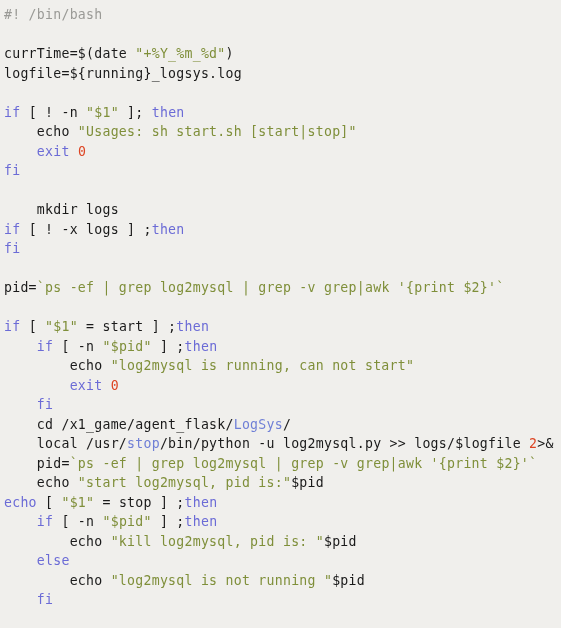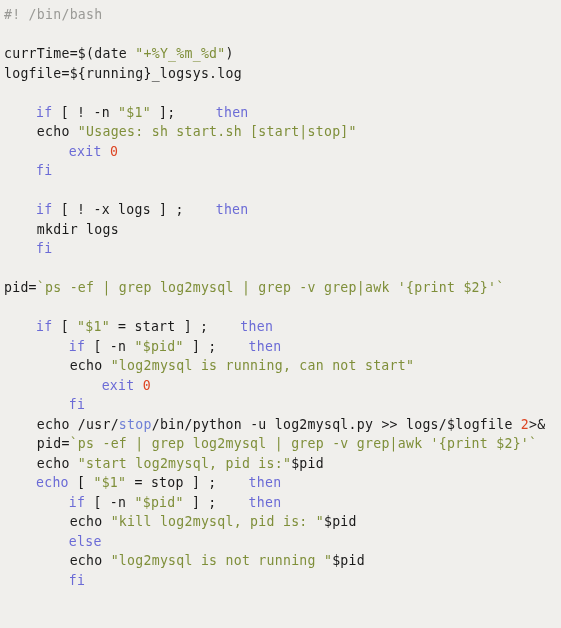--- a/index.html
+++ b/index.html
@@ -26,52 +26,53 @@
     line-height: 19.5px;
     font-size: 13.2px;
     white-space: pre;
     padding-left: 4px;
     letter-spacing: 0.02em;
     color: #1a1a1a;
   }
   
   .tok-plain    { color: #1a1a1a; }
   .tok-comment  { color: #9a9a96; }
-  .tok-keyword  { color: #6b6bd6; margin-left: 32px; }
+  .tok-keyword  { color: #6b6bd6; }
   .tok-string   { color: #7f8f3a; }
   .tok-number   { color: #dd4422; }
   .tok-path     { color: #6f7fd6; }
 </style>
 </head>
 <body>
 
 <div id="code-view">
   <div id="code-body">
       <div class="code-line"><span class="tok-comment">#! /bin/bash</span></div>
       <div class="code-line">&nbsp;</div>
       <div class="code-line"><span class="tok-plain">currTime=$(date </span><span class="tok-string">"+%Y_%m_%d"</span><span class="tok-plain">)</span></div>
       <div class="code-line"><span class="tok-plain">logfile=${running}_logsys.log</span></div>
       <div class="code-line">&nbsp;</div>
       <div class="code-line"><span class="tok-keyword">if</span><span class="tok-plain"> [ ! -n </span><span class="tok-string">"$1"</span><span class="tok-plain"> ]; </span><span class="tok-keyword">then</span></div>
       <div class="code-line"><span class="tok-plain">    echo </span><span class="tok-string">"Usages: sh start.sh [start|stop]"</span></div>
       <div class="code-line"><span class="tok-plain">    </span><span class="tok-keyword">exit</span><span class="tok-plain"> </span><span class="tok-number">0</span></div>
       <div class="code-line"><span class="tok-keyword">fi</span></div>
       <div class="code-line">&nbsp;</div>
+      <div class="code-line"><span class="tok-plain">    mkdir logs</span></div>
       <div class="code-line"><span class="tok-keyword">if</span><span class="tok-plain"> [ ! -x logs ] ;</span><span class="tok-keyword">then</span></div>
-      <div class="code-line"><span class="tok-plain">    mkdir logs</span></div>
       <div class="code-line"><span class="tok-keyword">fi</span></div>
       <div class="code-line">&nbsp;</div>
       <div class="code-line"><span class="tok-plain">pid=</span><span class="tok-string">`ps -ef | grep log2mysql | grep -v grep|awk '{print $2}'`</span></div>
       <div class="code-line">&nbsp;</div>
       <div class="code-line"><span class="tok-keyword">if</span><span class="tok-plain"> [ </span><span class="tok-string">"$1"</span><span class="tok-plain"> = start ] ;</span><span class="tok-keyword">then</span></div>
       <div class="code-line"><span class="tok-plain">    </span><span class="tok-keyword">if</span><span class="tok-plain"> [ -n </span><span class="tok-string">"$pid"</span><span class="tok-plain"> ] ;</span><span class="tok-keyword">then</span></div>
       <div class="code-line"><span class="tok-plain">        echo </span><span class="tok-string">"log2mysql is running, can not start"</span></div>
       <div class="code-line"><span class="tok-plain">        </span><span class="tok-keyword">exit</span><span class="tok-plain"> </span><span class="tok-number">0</span></div>
       <div class="code-line"><span class="tok-plain">    </span><span class="tok-keyword">fi</span></div>
-      <div class="code-line"><span class="tok-plain">    echo /usr/</span><span class="tok-path">stop</span><span class="tok-plain">/bin/python -u log2mysql.py &gt;&gt; logs/$logfile </span><span class="tok-number">2</span><span class="tok-plain">&gt;&amp;</span></div>
+      <div class="code-line"><span class="tok-plain">    cd /x1_game/agent_flask/</span><span class="tok-path">LogSys</span><span class="tok-plain">/</span></div>
+      <div class="code-line"><span class="tok-plain">    local /usr/</span><span class="tok-path">stop</span><span class="tok-plain">/bin/python -u log2mysql.py &gt;&gt; logs/$logfile </span><span class="tok-number">2</span><span class="tok-plain">&gt;&amp;</span></div>
       <div class="code-line"><span class="tok-plain">    pid=</span><span class="tok-string">`ps -ef | grep log2mysql | grep -v grep|awk '{print $2}'`</span></div>
       <div class="code-line"><span class="tok-plain">    echo </span><span class="tok-string">"start log2mysql, pid is:"</span><span class="tok-plain">$pid</span></div>
       <div class="code-line"><span class="tok-keyword">echo</span><span class="tok-plain"> [ </span><span class="tok-string">"$1"</span><span class="tok-plain"> = stop ] ;</span><span class="tok-keyword">then</span></div>
       <div class="code-line"><span class="tok-plain">    </span><span class="tok-keyword">if</span><span class="tok-plain"> [ -n </span><span class="tok-string">"$pid"</span><span class="tok-plain"> ] ;</span><span class="tok-keyword">then</span></div>
       <div class="code-line"><span class="tok-plain">        echo </span><span class="tok-string">"kill log2mysql, pid is: "</span><span class="tok-plain">$pid</span></div>
       <div class="code-line"><span class="tok-plain">    </span><span class="tok-keyword">else</span></div>
       <div class="code-line"><span class="tok-plain">        echo </span><span class="tok-string">"log2mysql is not running "</span><span class="tok-plain">$pid</span></div>
       <div class="code-line"><span class="tok-plain">    </span><span class="tok-keyword">fi</span></div>
     </div>
 </div>

